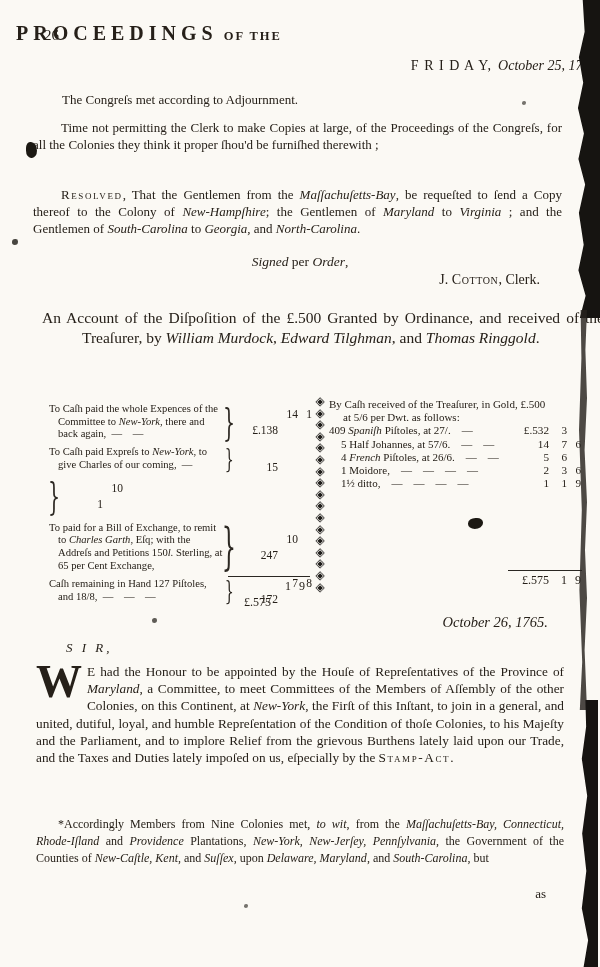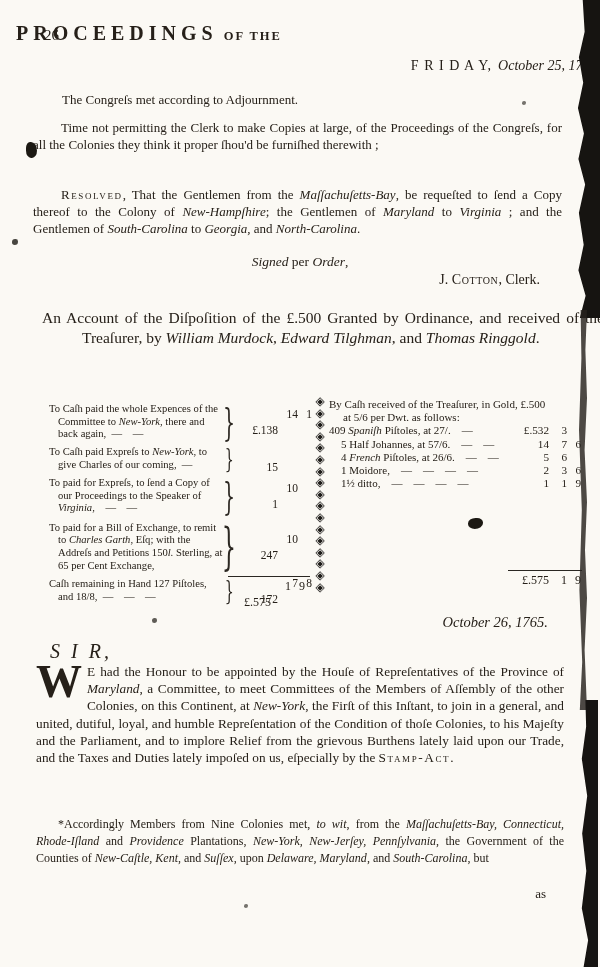--- a/index.html
+++ b/index.html
@@ -64,21 +64,21 @@
   .rule{border-top:1.6px solid #2a2722;}
   .lt-rule{left:212px;top:180px;width:82px;}
   .lt-total{left:211px;top:183px;}
   .lt-total .amt{font-size:12px;width:84px;}
   .rt-rule{left:492px;top:174px;width:74px;}
   .rt-total{left:489px;top:177px;}
   .rt-total .ramt{font-size:12px;width:78px;}
 
   
   .l-date{left:0;top:614px;width:548px;text-align:right;font-style:italic;font-size:14.5px;}
-  .l-sir{left:50px;top:640px;font-style:italic;font-size:20px;letter-spacing:3px;}
+  .l-sir{left:66px;top:640px;font-style:italic;font-size:13px;letter-spacing:3px;}
   .l-body{left:36px;top:663px;width:528px;font-size:13.3px;line-height:17.2px;text-align:justify;}
   .dropcap{float:left;font-size:46px;line-height:34px;font-weight:bold;padding:2px 5px 0 0;}
   .l-second{left:36px;top:816px;width:528px;font-size:12px;line-height:17.2px;text-align:justify;text-indent:22px;}
   .catchword{left:0;top:886px;width:546px;text-align:right;font-size:13px;}
 
   
   .edge{background:#161411;}
   .edge-top{right:0;top:0;width:24px;height:318px;
     clip-path:polygon(28% 0,100% 0,100% 100%,16% 100%,40% 93%,10% 85%,32% 77%,12% 67%,38% 58%,10% 50%,33% 42%,8% 34%,30% 26%,12% 18%,36% 10%);}
   .edge-mid{right:13px;top:310px;width:8px;height:400px;opacity:.82;background:#26221d;
@@ -133,21 +133,20 @@
         <div class="brace">
             <span class="br2">}</span>
           </div>
         <div class="amt">
           <span class="l">15</span>
           <span class="s"></span>
           <span class="d"></span>
         </div>
       </div>
       <div class="titem">
-        <div class="lbl"><span>To paid for Expreſs, to ſend a Copy of our Proceedings to the Speaker of </span><span class="rt-i">Virginia</span><span>, — —</span></div>
         <div class="brace">
             <span class="br3">}</span>
           </div>
         <div class="amt">
           <span class="l">1</span>
           <span class="s">10</span>
           <span class="d"></span>
         </div>
       </div>
       <div class="titem">

